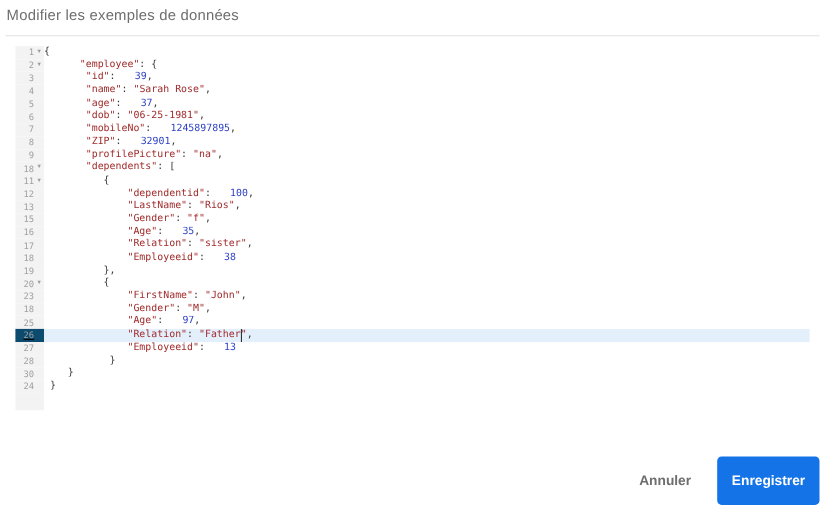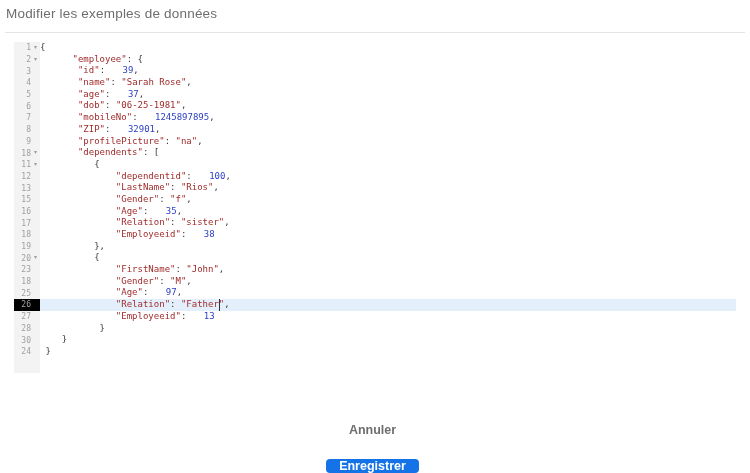--- a/index.html
+++ b/index.html
@@ -20,29 +20,29 @@
   .dialog-title{font-size:13.5px;color:#6e6e6e;letter-spacing:.2px;}
   .header-divider{position:absolute;left:5px;right:5px;top:32px;height:1px;background:#e3e3e3;}
 
   .editor{position:absolute;left:14px;top:42px;width:722px;}
   .row{display:flex;height:11.7px;line-height:11.7px;}
   .gutter-cell{width:26px;flex:0 0 26px;background:var(--gutter-bg);display:flex;justify-content:flex-end;align-items:center;}
   .gutter-cell .num{font:8px "DejaVu Sans Mono", monospace;color:var(--gutter-text);text-align:right;display:inline-block;}
   .gutter-cell .fold{width:9px;flex:0 0 9px;font-size:6px;color:#9d9d9d;text-align:center;line-height:11.7px;}
   .code-cell{position:relative;flex:1;white-space:pre;font:9px "DejaVu Sans Mono", monospace;color:#3a3a3a;overflow:hidden;}
   .row.active .code-cell{background:var(--active-line-bg);}
-  .row.active .gutter-cell{background:#000000;text-decoration:underline;}
+  .row.active .gutter-cell{background:#0c4a6e;text-decoration:underline;}
   .tok-str{color:var(--string-token);}
   .tok-num{color:var(--number-token);margin-left:12px;}
   .cursor{position:absolute;top:0;width:1.3px;height:11.7px;background:#333;}
   .gutter-tail{width:26px;height:15px;background:var(--gutter-bg);}
 
-  .dialog-footer{position:absolute;left:0;right:0;bottom:0;height:30px;display:flex;align-items:center;justify-content:flex-end;gap:18px;padding-right:5px;flex-direction:column;}
+  .dialog-footer{position:absolute;left:0;right:0;bottom:21px;height:30px;display:flex;align-items:center;justify-content:flex-end;gap:18px;padding-right:5px;}
   .btn-quiet{border:none;background:transparent;color:#6e6e6e;font-family:"Liberation Sans", sans-serif;font-size:12.5px;font-weight:bold;cursor:pointer;padding:4px 6px;}
-  .btn-primary{border:none;background:var(--accent);color:#fff;font-family:"Liberation Sans", sans-serif;font-size:12.5px;font-weight:bold;border-radius:4px;height:31px;padding:0 13px;cursor:pointer;}
+  .btn-primary{border:none;background:var(--accent);color:#fff;font-family:"Liberation Sans", sans-serif;font-size:12.5px;font-weight:bold;border-radius:4px;height:44px;padding:0 13px;cursor:pointer;}
 </style>
 </head>
 <body>
 
 <div class="dialog">
 
   <div class="dialog-header">
     <div class="dialog-title">Modifier les exemples de données</div>
   </div>
   <div class="header-divider"></div>

